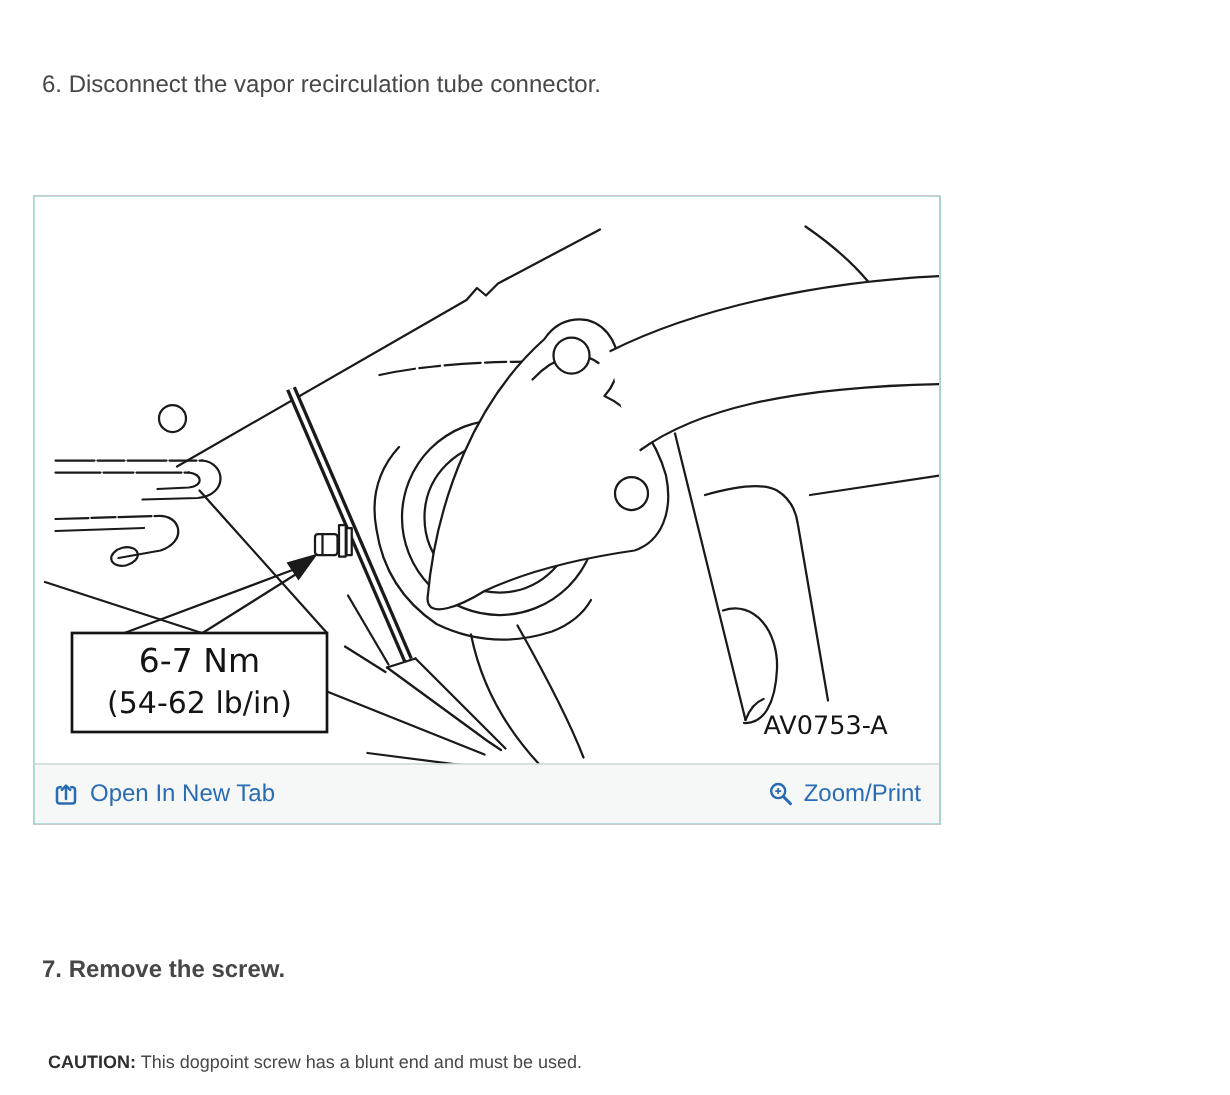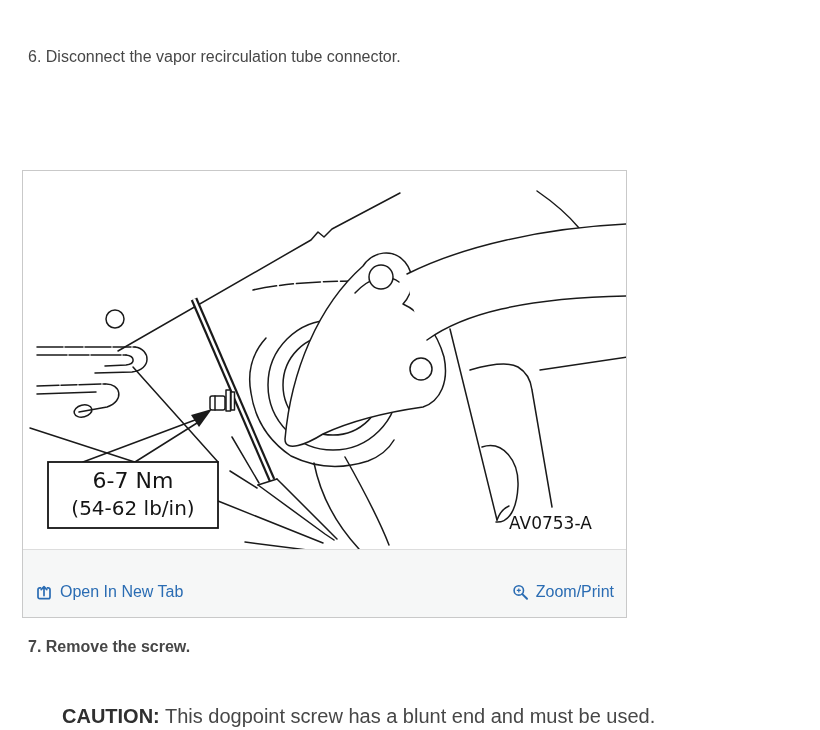--- a/index.html
+++ b/index.html
@@ -3,30 +3,30 @@
 <meta charset="utf-8">
 <style>
   html,body{margin:0;padding:0;}
   body{
     width:820px;height:730px;position:relative;background:#ffffff;
     font-family:"Liberation Sans", sans-serif;color:#474747;overflow:hidden;
   }
   .step-text{position:absolute;left:28px;font-size:16px;line-height:22px;color:#474747;}
   #step6{top:34px;margin-top:12px;}
   #step7{top:636px;font-weight:bold;}
-  #caution{position:absolute;left:62px;top:685px;font-size:20px;line-height:22px;color:#474747;}
+  #caution{position:absolute;left:32px;top:685px;font-size:12px;line-height:22px;color:#474747;}
   #caution b{color:#2f2f2f;font-weight:bold;}
   .figure-panel{
     position:absolute;left:22px;top:130px;width:603px;
-    border:1px solid #c9c9c9;background:#14b8a6;margin-top:40px;
+    border:1px solid #c9c9c9;background:#14b8a6;
   }
   .figure-image{width:603px;height:378px;background:#ffffff;overflow:hidden;}
   .figure-toolbar{
     height:35px;background:#f6f7f7;border-top:1px solid #dddddd;
-    display:flex;align-items:flex-end;justify-content:space-between;padding:16px 12px;
+    display:flex;align-items:center;justify-content:space-between;padding:2px 12px;
   }
   .tb-link{
     display:flex;align-items:center;gap:7px;color:#2a6cb3;font-size:16px;
     text-decoration:none;cursor:pointer;
   }
   .tb-link svg{display:block;}
   svg text{font-family:"DejaVu Sans", sans-serif;fill:#141414;}
   .dln{stroke:#1a1a1a;stroke-width:1.5;fill:none;stroke-linecap:round;stroke-linejoin:round;}
   .dfw{fill:#ffffff;}
 </style>

